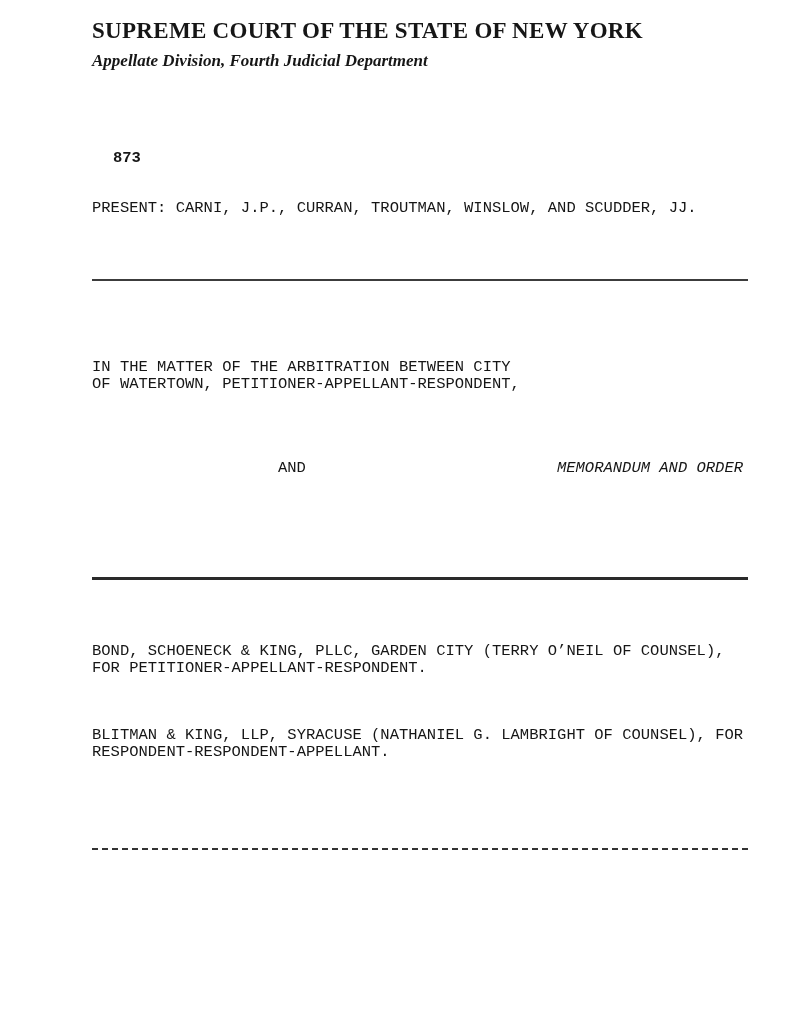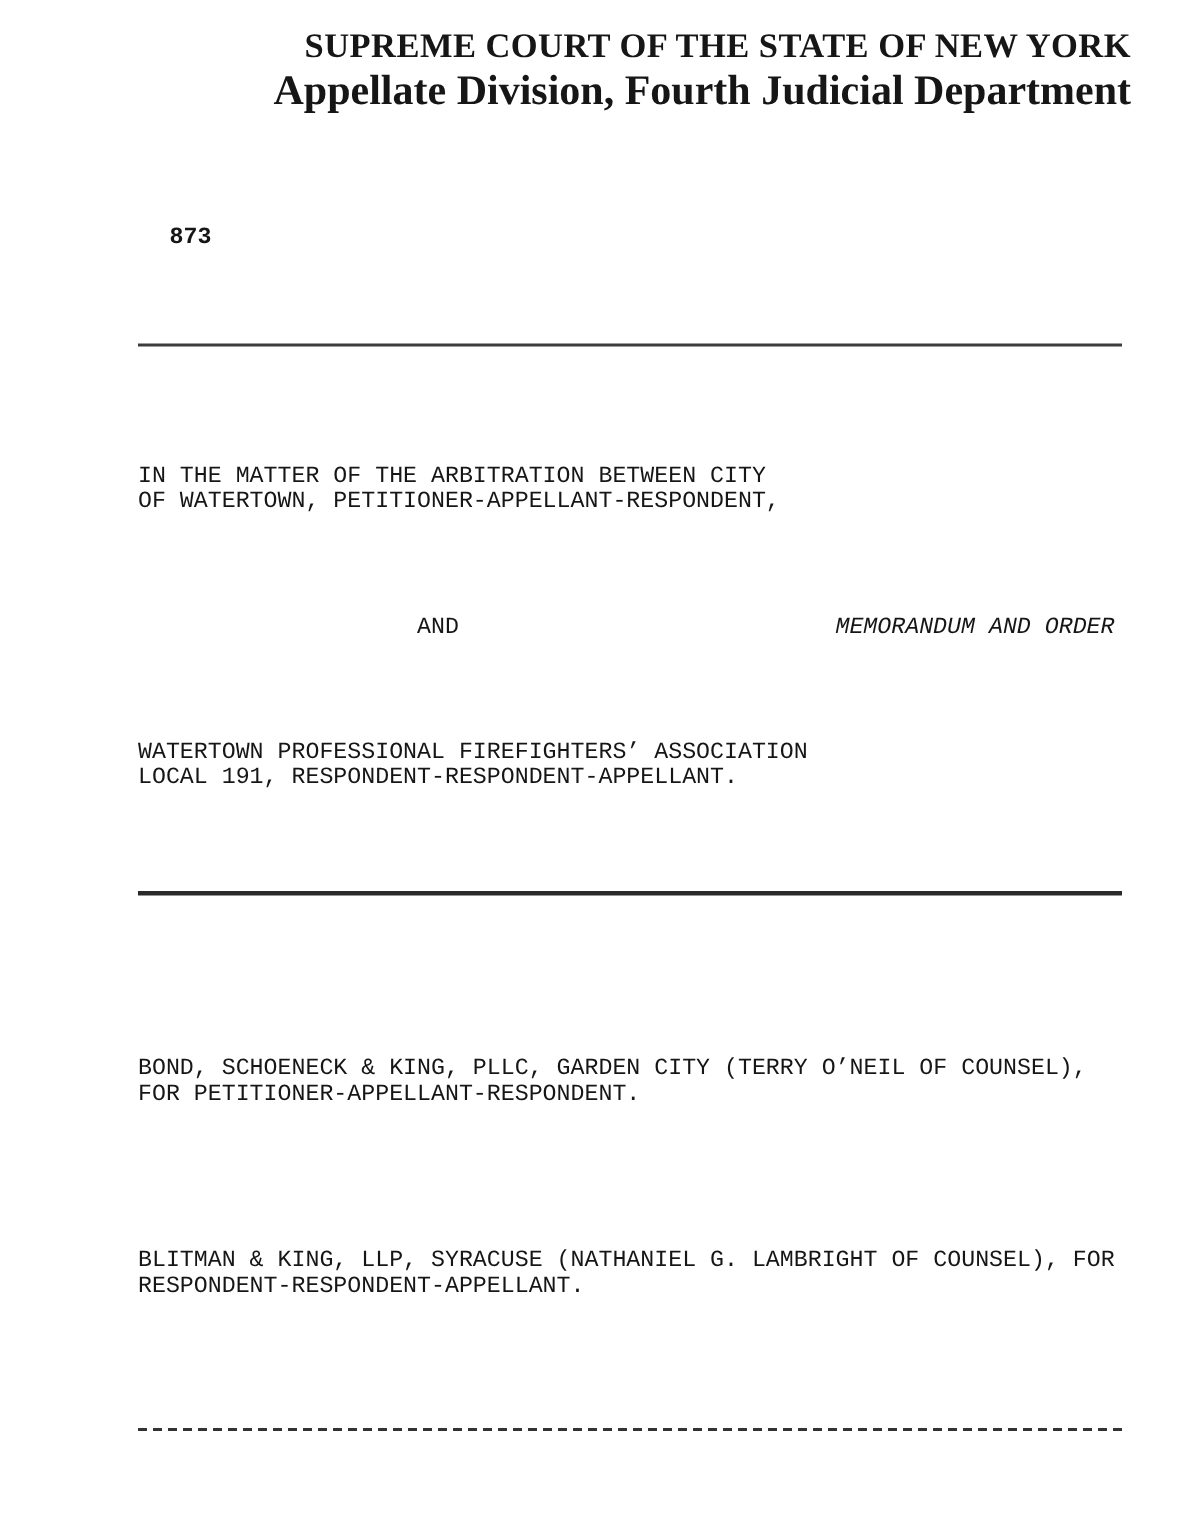--- a/index.html
+++ b/index.html
@@ -15,33 +15,34 @@
     color: #161616;
     box-sizing: border-box;
     padding: 16px 0 0 92px;
     overflow: hidden;
   }
   .doc {
     width: 662px;
   }
   header.court-header {
     margin-bottom: 24px;
-    text-align: right;
+    text-align: left;
   }
   .title {
     font-family: "Liberation Serif", serif;
     font-weight: bold;
     font-size: 23px;
     line-height: 30px;
     letter-spacing: 0.3px;
   }
   .subtitle {
     font-family: "Liberation Serif", serif;
     font-weight: bold;
-    font-size: 28px;
+    font-style: italic;
+    font-size: 17px;
     line-height: 30px;
   }
   .mono {
     font-family: "Liberation Mono", monospace;
     font-size: 15.5px;
     line-height: 16.7px;
     white-space: pre;
   }
   .bold { font-weight: bold; margin-left: 21px; }
   .mb { margin-bottom: 17px; }
@@ -69,49 +70,48 @@
     display: flex;
     width: 651px;
     gap: 16px;
   }
   .caption-connector { margin-left: 20ch; }
   .caption-doctype { margin-left: auto; font-style: italic; }
   .para {
     margin: 0 0 17px 0;
     text-indent: 5ch;
   }
-  .noindent { text-indent: 0; margin-top: 44px; }
+  .noindent { text-indent: 0; }
 </style>
 </head>
 <body>
 
 <div class="page">
   <div class="doc">
 
     <header class="court-header">
       <div class="title">SUPREME COURT OF THE STATE OF NEW YORK</div>
       <div class="subtitle">Appellate Division, Fourth Judicial Department</div>
     </header>
 
     <div class="mono">
 
       <div class="bold">873</div>
+      <div>PRESENT: CARNI, J.P., CURRAN, TROUTMAN, WINSLOW, AND SCUDDER, JJ.</div>
 
       <hr class="rule-thin">
 
       <div class="mb">IN THE MATTER OF THE ARBITRATION BETWEEN CITY
 OF WATERTOWN, PETITIONER-APPELLANT-RESPONDENT,</div>
 
       <div class="caption-row mb">
         <span class="caption-connector">AND</span>
         <span class="caption-doctype">MEMORANDUM AND ORDER</span>
       </div>
 
-      <div>WATERTOWN PROFESSIONAL FIREFIGHTERS’ ASSOCIATION
-LOCAL 191, RESPONDENT-RESPONDENT-APPELLANT.</div>
 
       <hr class="rule-thick">
 
       <div class="para noindent">BOND, SCHOENECK &amp; KING, PLLC, GARDEN CITY (TERRY O’NEIL OF COUNSEL),
 FOR PETITIONER-APPELLANT-RESPONDENT.</div>
       <div class="para noindent">BLITMAN &amp; KING, LLP, SYRACUSE (NATHANIEL G. LAMBRIGHT OF COUNSEL), FOR
 RESPONDENT-RESPONDENT-APPELLANT.</div>
 
       <hr class="rule-dashed">
 

